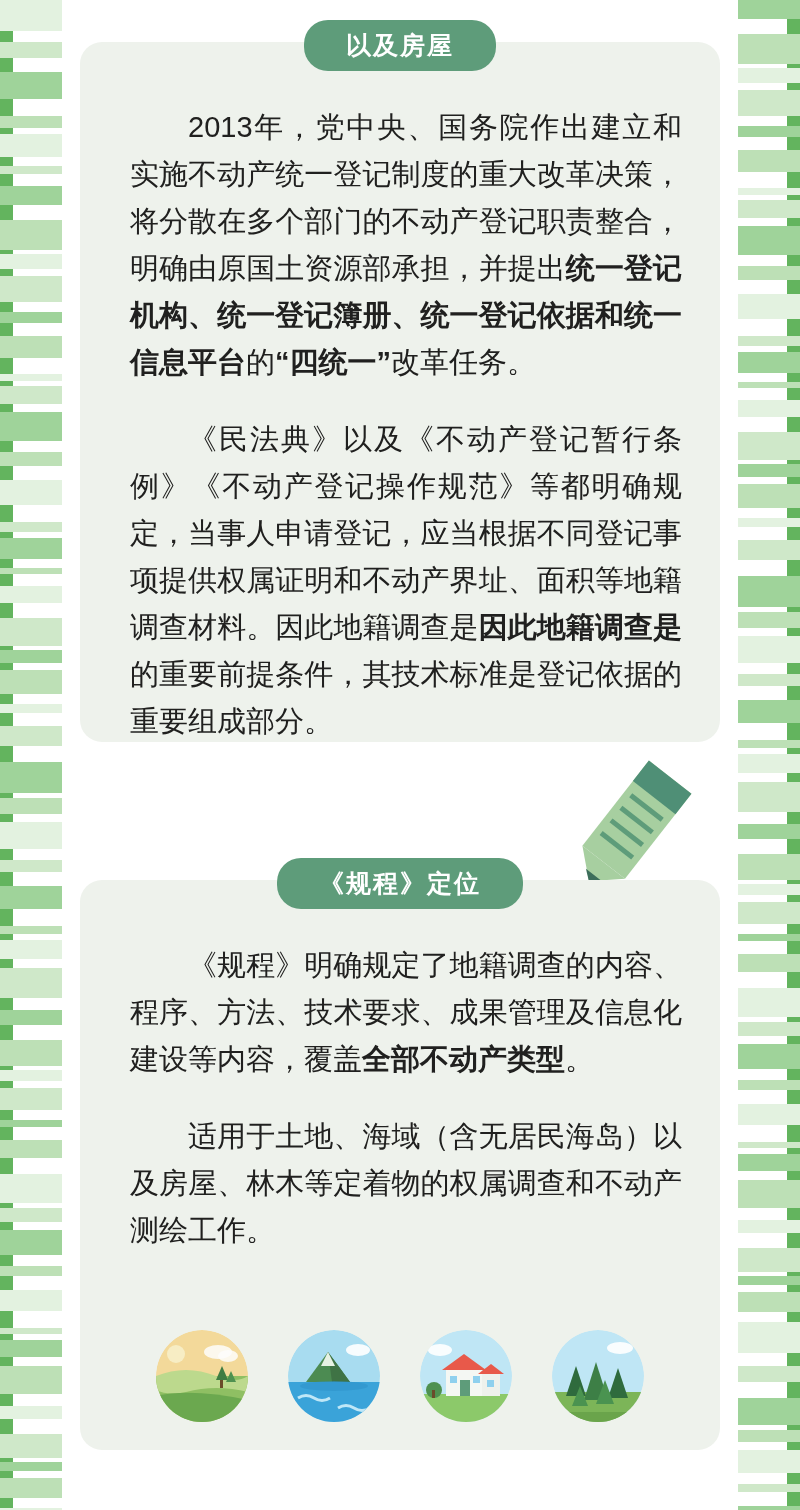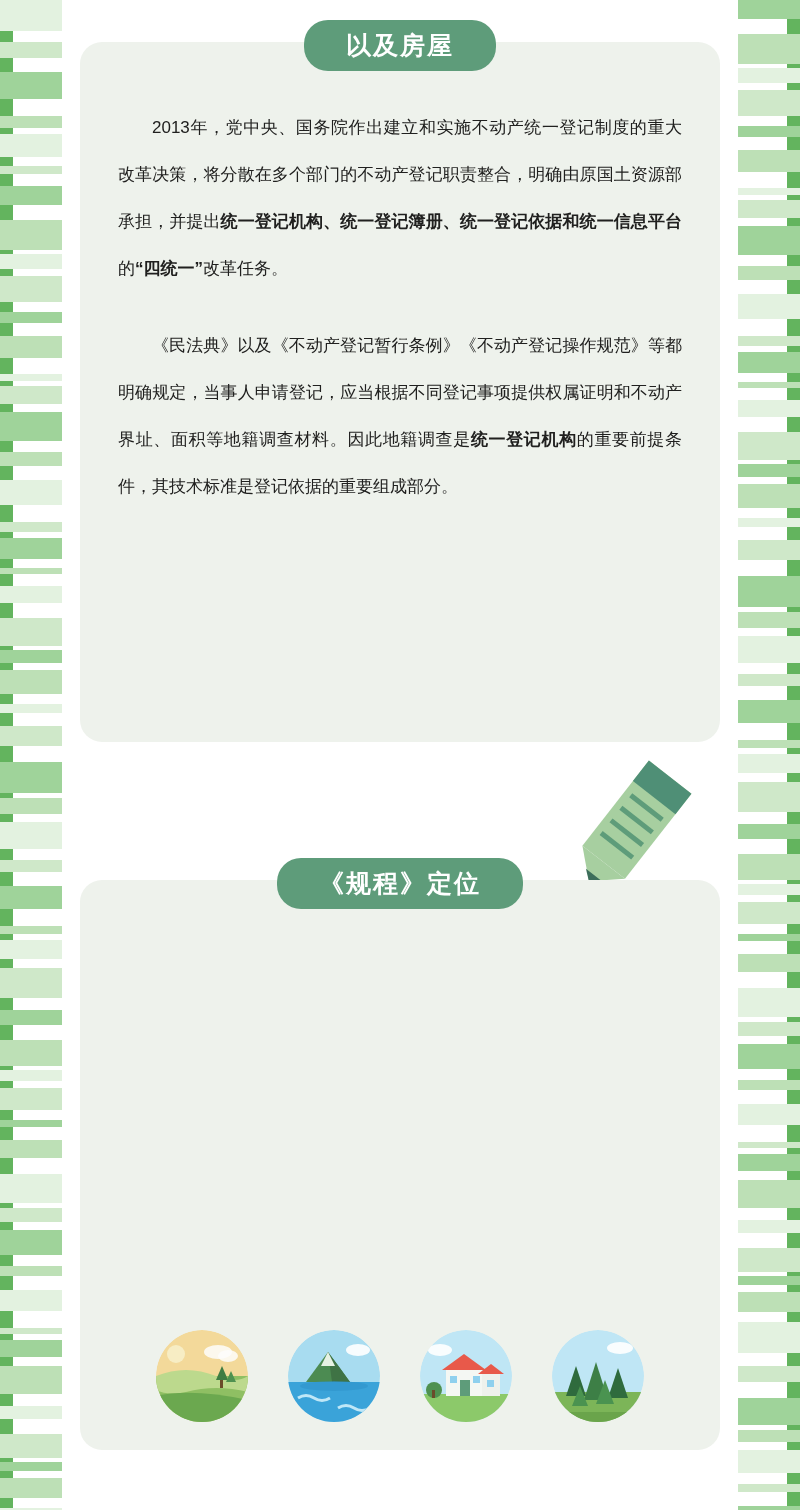--- a/index.html
+++ b/index.html
@@ -73,24 +73,25 @@
     font-size: 25px;
     font-weight: bold;
     letter-spacing: 2px;
     padding: 9px 42px;
     border-radius: 24px;
     white-space: nowrap;
   }
 
   .card-body {
     padding: 62px 38px 10px 38px;
-    font-size: 17px;
+    font-size: 29px;
     line-height: 47px;
     color: #20201f;
     text-align: justify;
+    margin-left: 12px;
   }
   .para {
     text-indent: 2em;
     margin: 0 0 30px 0;
   }
   .para:last-child { margin-bottom: 0; }
   .para b { font-weight: bold; }
 
   
   .pencil {
@@ -238,21 +239,21 @@
 
 <div class="page">
 
   <div class="card" id="card-background">
     <div class="card-title">以及房屋</div>
     <div class="card-body">
       <p class="para">
         <span>2013年，党中央、国务院作出建立和实施不动产统一登记制度的重大改革决策，将分散在多个部门的不动产登记职责整合，明确由原国土资源部承担，并提出</span><b>统一登记机构、统一登记簿册、统一登记依据和统一信息平台</b><span>的</span><b>“四统一”</b><span>改革任务。</span>
       </p>
       <p class="para">
-        <span>《民法典》以及《不动产登记暂行条例》《不动产登记操作规范》等都明确规定，当事人申请登记，应当根据不同登记事项提供权属证明和不动产界址、面积等地籍调查材料。因此地籍调查是</span><b>统一登记机构</b><span>的重要前提条件，其技术标准是登记依据的重要组成部分。</span>
+        <span>《民法典》以及《不动产登记暂行条例》《不动产登记操作规范》等都明确规定，当事人申请登记，应当根据不同登记事项提供权属证明和不动产界址、面积等地籍调查材料。因此地籍调查是</span><b>因此地籍调查是</b><span>的重要前提条件，其技术标准是登记依据的重要组成部分。</span>
       </p>
     </div>
   </div>
 
   <div class="pencil">
     <svg width="140" height="140" viewBox="0 0 140 140">
       <g transform="rotate(38 70 70)">
         <rect x="43" y="8" width="54" height="108" fill="#a7cfa0"></rect>
         <rect x="43" y="8" width="54" height="26" fill="#4f8f76"></rect>
         <rect x="50" y="44" width="40" height="5" fill="#5e9c7a"></rect>
@@ -260,20 +261,28 @@
         <rect x="50" y="76" width="40" height="5" fill="#5e9c7a"></rect>
         <rect x="50" y="92" width="40" height="5" fill="#5e9c7a"></rect>
         <polygon points="43,116 97,116 70,140" fill="#a7cfa0"></polygon>
         <polygon points="60,132 80,132 70,140" fill="#3d6e5b"></polygon>
       </g>
     </svg>
   </div>
 
   <div class="card" id="card-positioning">
     <div class="card-title">《规程》定位</div>
+    <div class="card-body">
+      <p class="para">
+        <span>《规程》明确规定了地籍调查的内容、程序、方法、技术要求、成果管理及信息化建设等内容，覆盖</span><b>全部不动产类型</b><span>。</span>
+      </p>
+      <p class="para">
+        <span>适用于土地、海域（含无居民海岛）以及房屋、林木等定着物的权属调查和不动产测绘工作。</span>
+      </p>
+    </div>
 
     <div class="illus-row">
 
       <div class="illus">
         <svg width="92" height="92" viewBox="0 0 92 92">
           <circle cx="46" cy="46" r="46" fill="#f3d99a"></circle>
           <path d="M0 46 L92 46 L92 92 L0 92 Z" fill="#8fbf63"></path>
           <path d="M0 46 Q30 34 60 46 Q80 54 92 46 L92 62 Q60 54 30 62 Q12 66 0 60 Z" fill="#bcd98d"></path>
           <path d="M0 66 Q36 58 92 70 L92 92 L0 92 Z" fill="#6ba84f"></path>
           <circle cx="20" cy="24" r="9" fill="#f7edc4"></circle>

